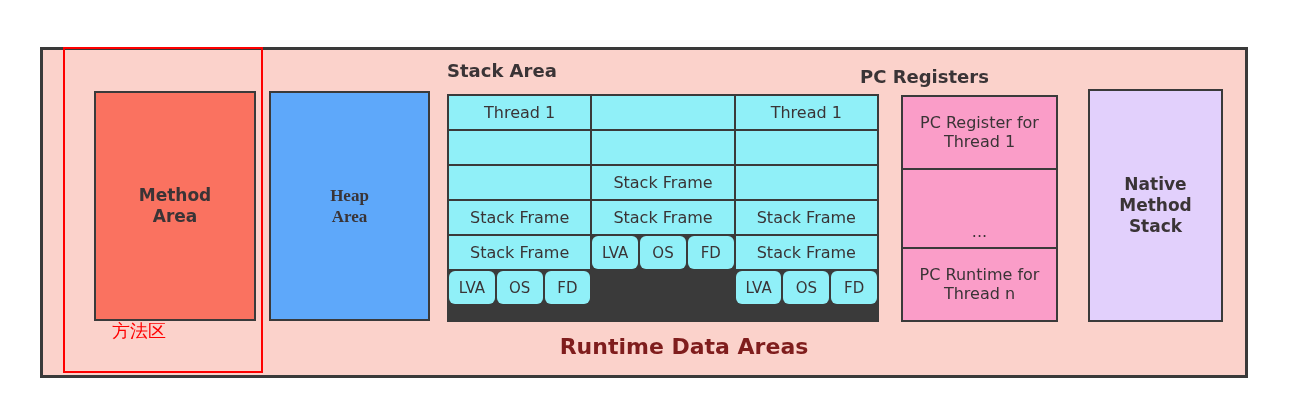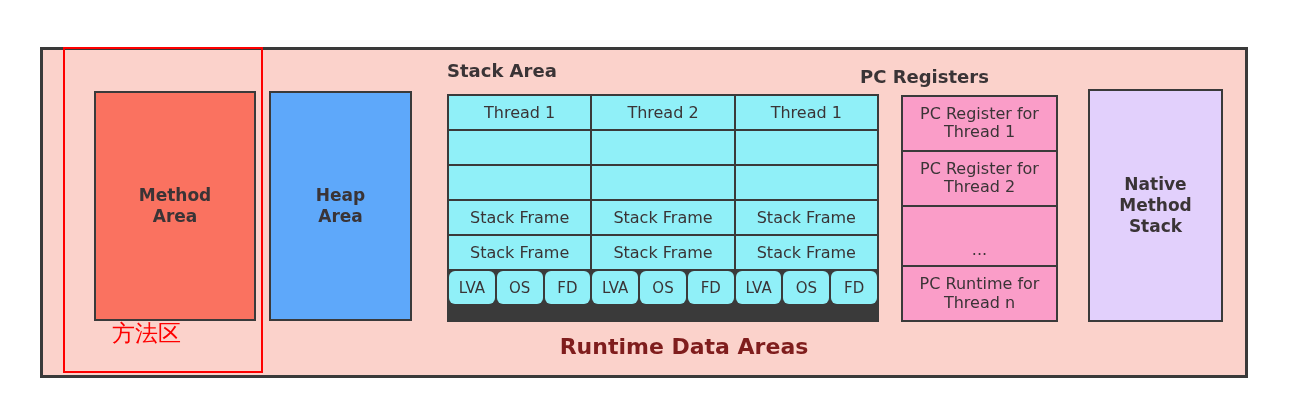--- a/index.html
+++ b/index.html
@@ -37,21 +37,21 @@
     height: 326px;
     border: 2px solid #fe0000;
     box-sizing: border-box;
     background: transparent;
     z-index: 6;
   }
   .annot-label {
     position: absolute;
     left: 112px;
     top: 322px;
-    font-size: 23px;
+    font-size: 18px;
     color: #fe0000;
     z-index: 7;
     line-height: 1;
     white-space: nowrap;
     font-family: "DejaVu Sans", "Liberation Sans", sans-serif;
   }
 
   
   .block {
     position: absolute;
@@ -72,23 +72,24 @@
     left: 94px;
     top: 91px;
     width: 162px;
     height: 230px;
     background: #fa7260;
   }
   
   .heap-area {
     left: 269px;
     top: 91px;
-    width: 143px;
+    width: 161px;
     height: 230px;
     background: #5ea8fa;
+    font-family: Liberation Serif, serif;
   }
   
   .native-stack {
     left: 1088px;
     top: 89px;
     width: 135px;
     height: 233px;
     background: #e2d0fc;
   }
 
@@ -222,21 +223,20 @@
       <div class="stack-cell cell-frame">Stack Frame</div>
       <div class="stack-cell cell-frame">Stack Frame</div>
       <div class="cell-sub-row">
         <div class="cell-sub">LVA</div>
         <div class="cell-sub">OS</div>
         <div class="cell-sub">FD</div>
       </div>
     </div>
 
     <div class="thread-col">
-      <div class="stack-cell cell-head">Thread 2</div>
       <div class="stack-cell cell-empty"></div>
       <div class="stack-cell cell-empty"></div>
       <div class="stack-cell cell-frame">Stack Frame</div>
       <div class="stack-cell cell-frame">Stack Frame</div>
       <div class="cell-sub-row">
         <div class="cell-sub">LVA</div>
         <div class="cell-sub">OS</div>
         <div class="cell-sub">FD</div>
       </div>
     </div>
@@ -252,21 +252,20 @@
         <div class="cell-sub">OS</div>
         <div class="cell-sub">FD</div>
       </div>
     </div>
 
   </div>
 
   <div class="section-title title-pcreg">PC Registers</div>
   <div class="pc-registers">
     <div class="pc-cell">PC Register for Thread 1</div>
-    <div class="pc-cell">PC Register for Thread 2</div>
     <div class="pc-cell ellipsis">...</div>
     <div class="pc-cell">PC Runtime for Thread n</div>
   </div>
 
   <div class="block native-stack" style="white-space: pre-line;">Native
 Method
 Stack</div>
 
   <div class="runtime-caption">Runtime Data Areas</div>
 

